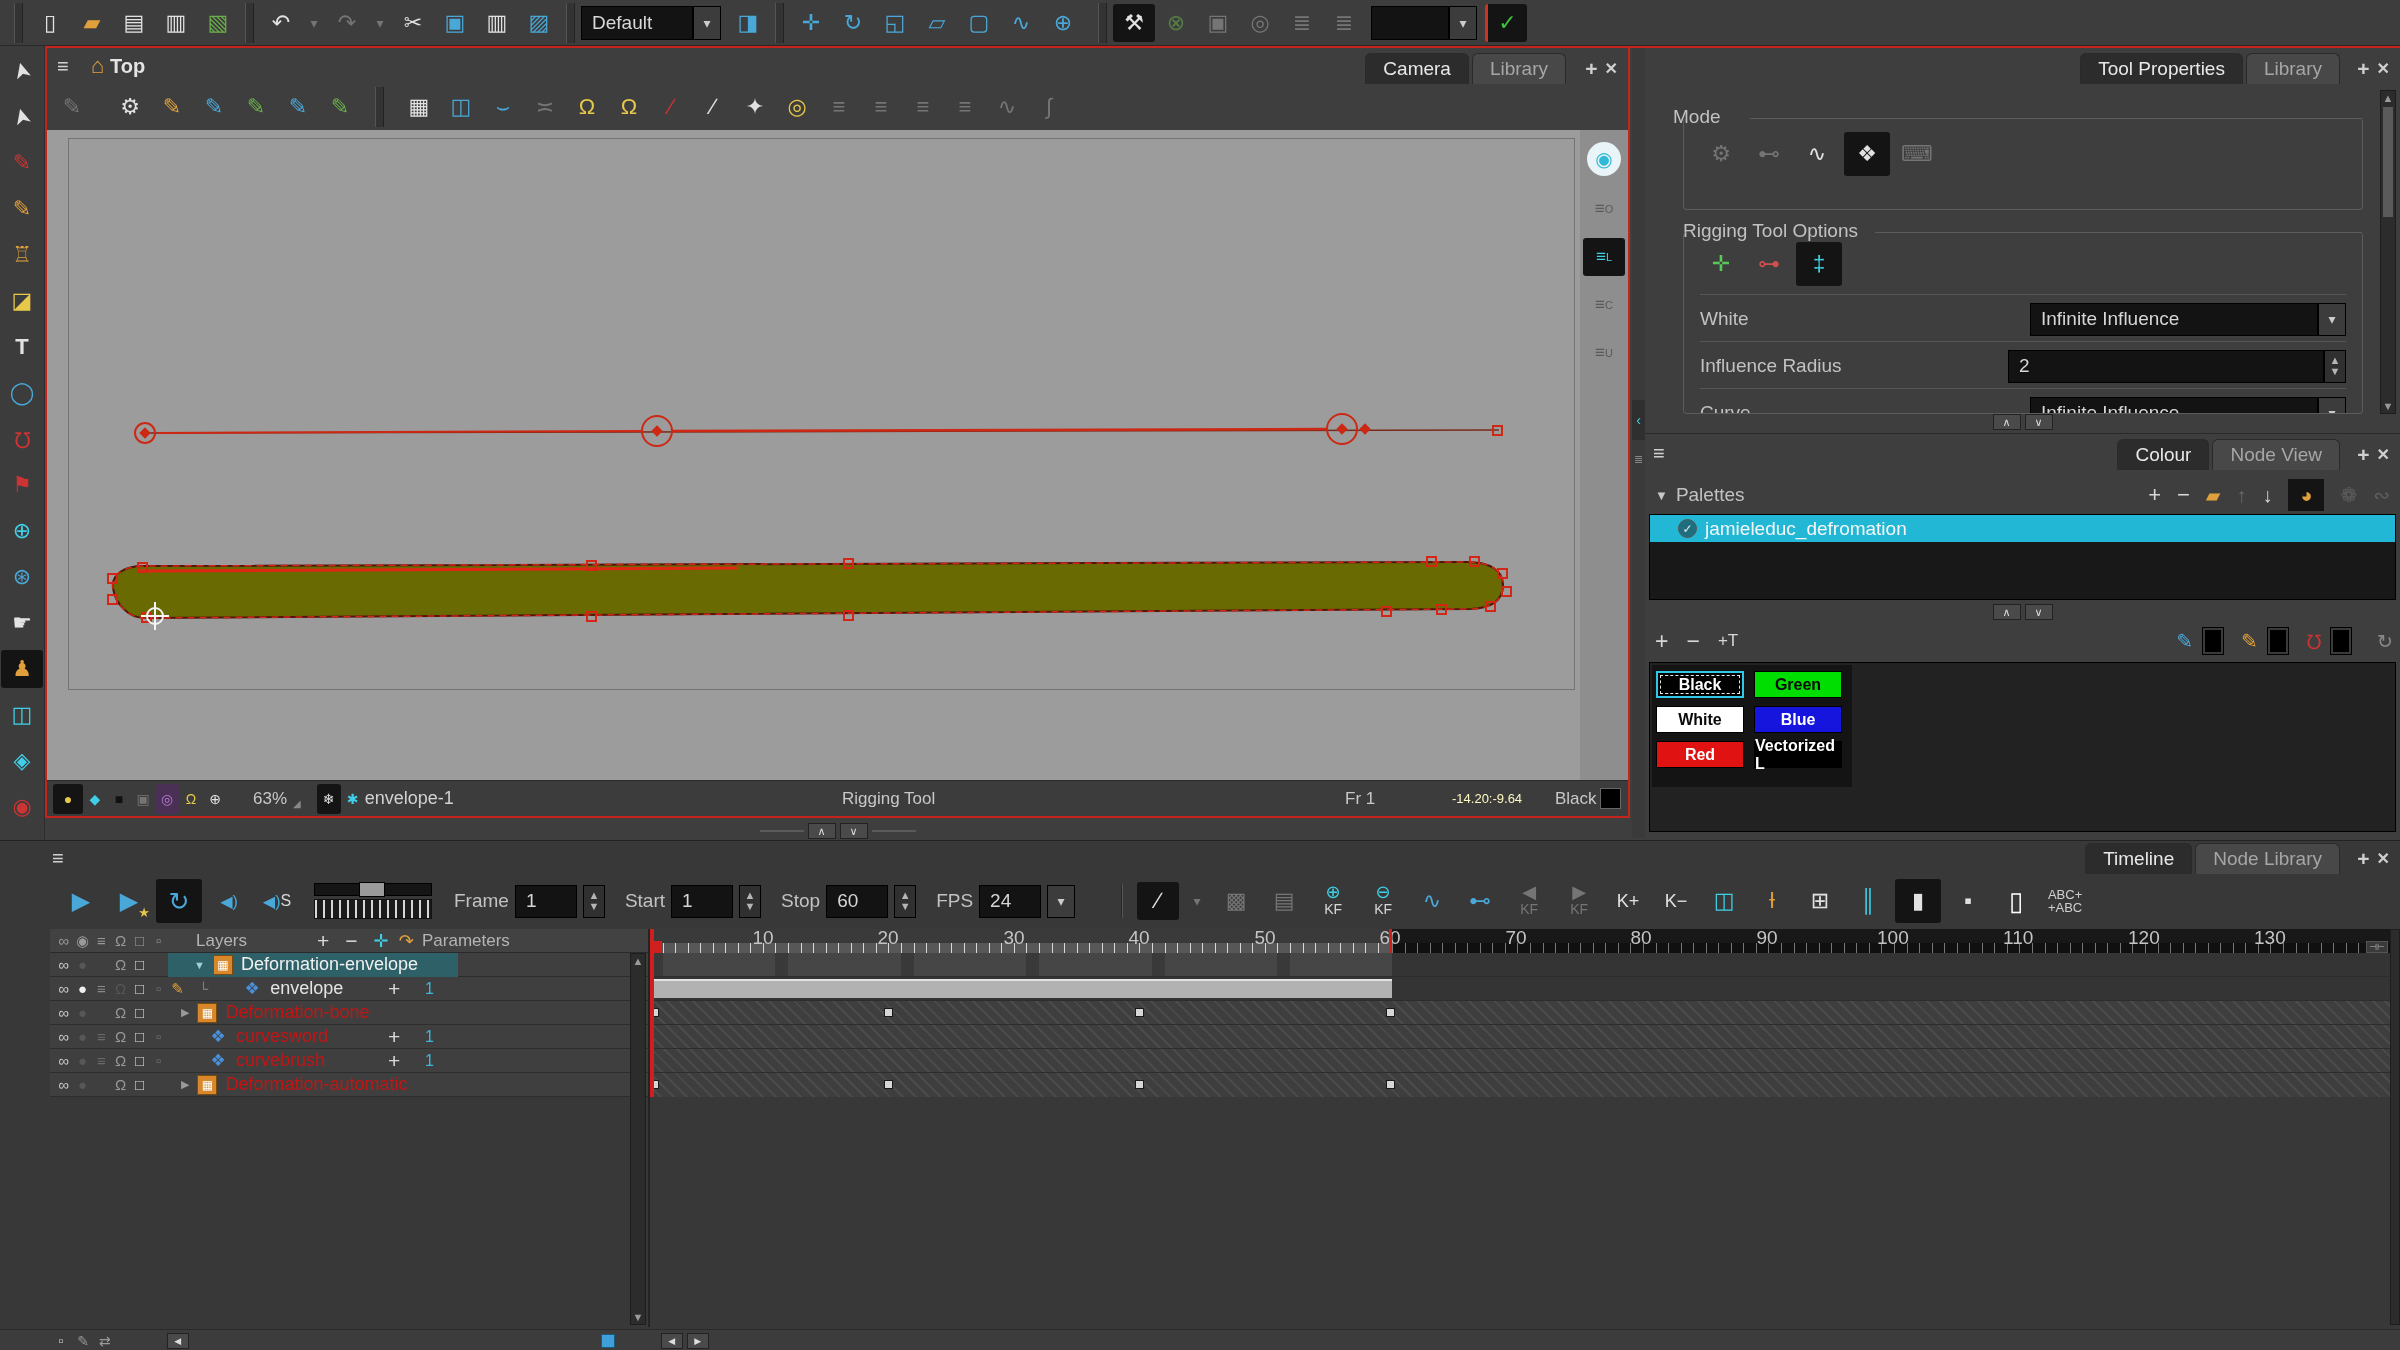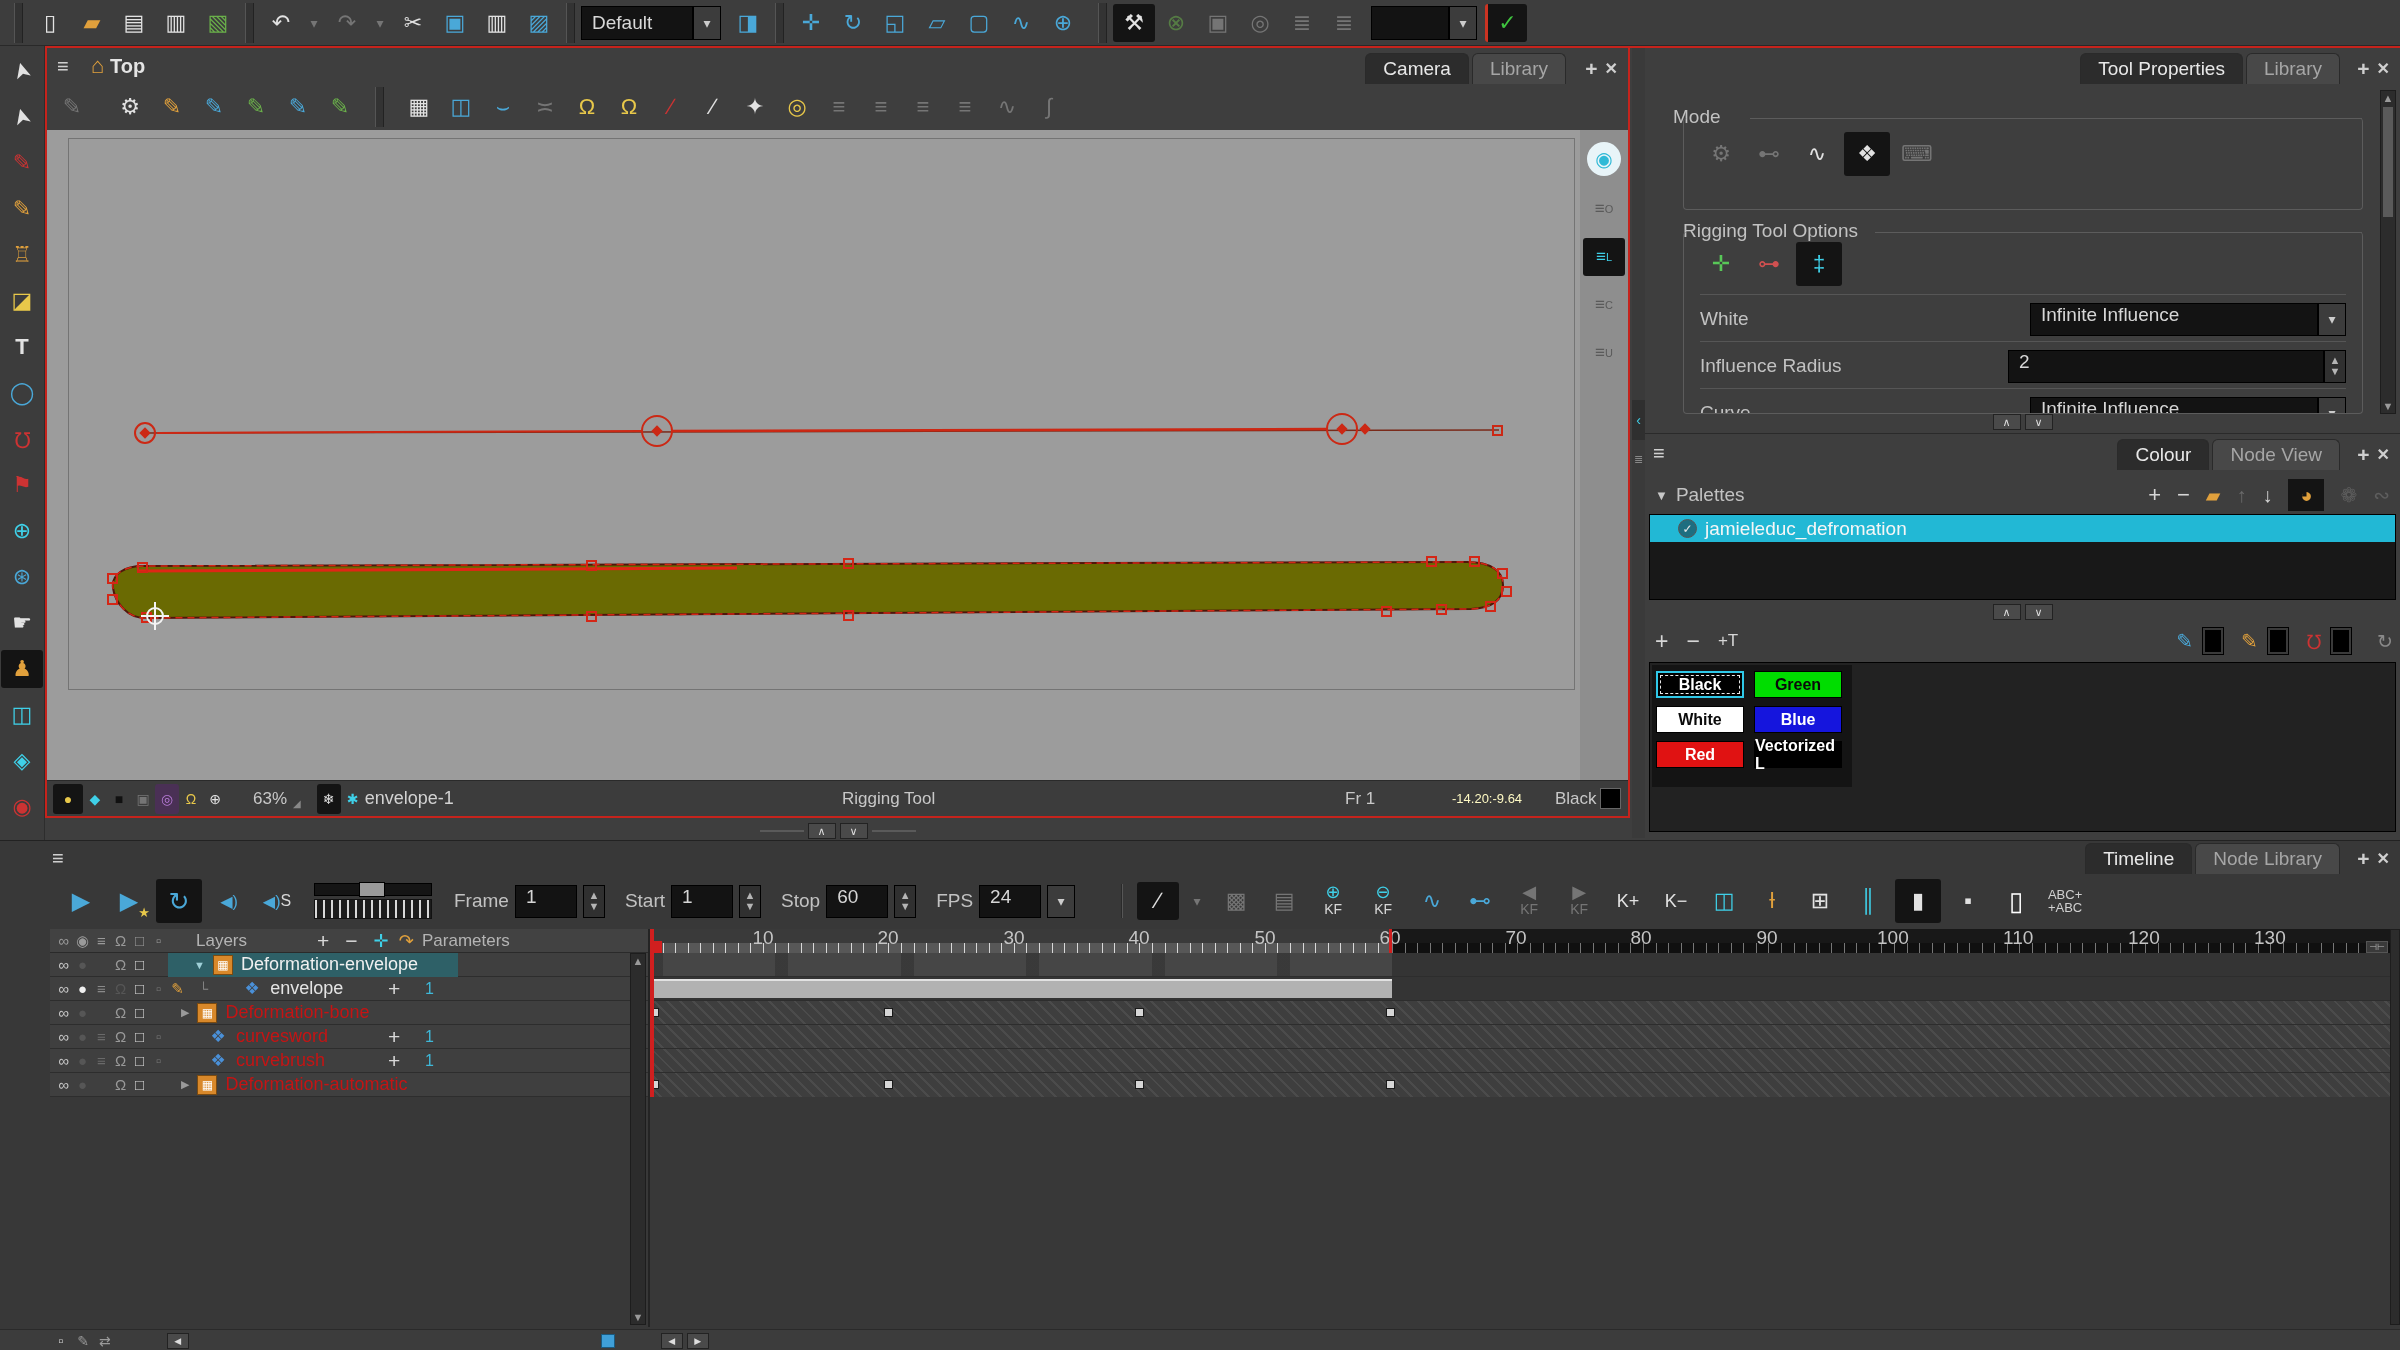--- a/index.html
+++ b/index.html
@@ -16,21 +16,21 @@
   .c-red{color:#cc3333}.c-yellow{color:#e8c84a}.c-dim{color:#757575}.c-white{color:#e2e2e2}
   .c-purple{color:#b87ad8}
   .tsep{width:9px;height:40px;background:#333;border-left:1px solid #555;border-right:1px solid #222;margin:0 6px;flex:none}
   .vsep{width:2px;height:34px;background:#2a2a2a;border-right:1px solid #565656;margin:0 8px;flex:none}
   .tabs{display:flex;align-items:flex-end;gap:3px}
   .tab{height:31px;padding:0 17px;display:flex;align-items:center;background:#484848;color:#a6a6a6;
        font-size:19px;border:1px solid #2a2a2a;border-bottom:none;border-radius:6px 6px 0 0}
   .tab.on{background:#2c2c2c;color:#e8e8e8}
   .tctl{display:flex;align-items:center;height:31px;color:#cfcfcf;font-size:21px;font-weight:bold;gap:7px;padding:0 8px}
   .inp{background:#131313;border:1px solid #000;color:#d6d6d6;font-size:19px;height:33px;
-       display:flex;align-items:flex-start;padding:0 10px}
+       display:flex;align-items:center;padding:0 10px}
   .spin{width:22px;height:33px;background:#303030;border:1px solid #000;display:flex;flex-direction:column;
         align-items:center;justify-content:center;color:#b5b5b5;font-size:11px;line-height:11px;flex:none}
   .dda{width:28px;height:33px;background:#3c3c3c;border:1px solid #000;color:#ccc;display:flex;
        align-items:center;justify-content:center;font-size:14px;flex:none}
   .gb{border:1px solid #5c5c5c;border-radius:4px}
   .lbl{font-size:19px;color:#c2c2c2}
   .hatch{background:repeating-linear-gradient(45deg,#3e3e3e 0 7px,#4b4b4b 7px 9px)}
   .collapse{display:flex;gap:4px;align-items:center;justify-content:center}
   .cbtn{width:28px;height:16px;background:#4a4a4a;border:1px solid #222;color:#ddd;font-size:11px;
         display:flex;align-items:center;justify-content:center}

